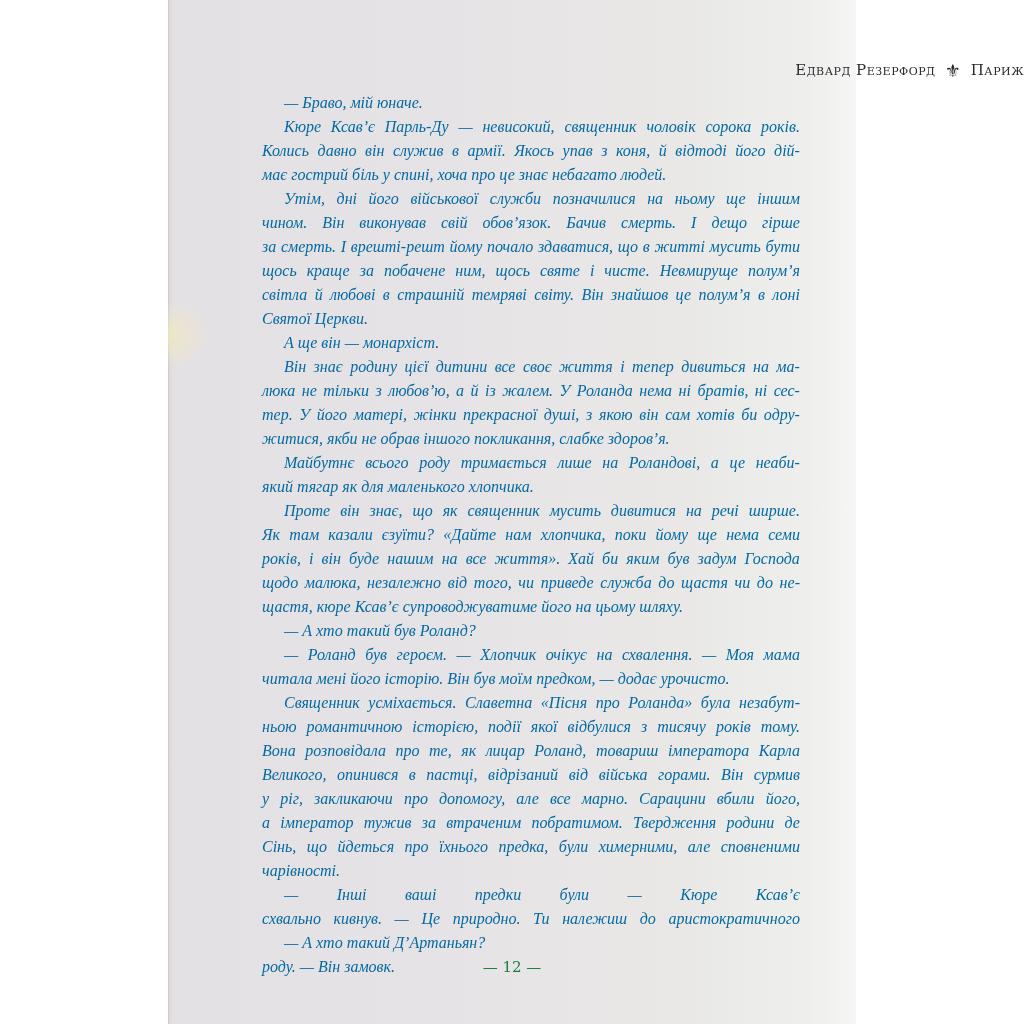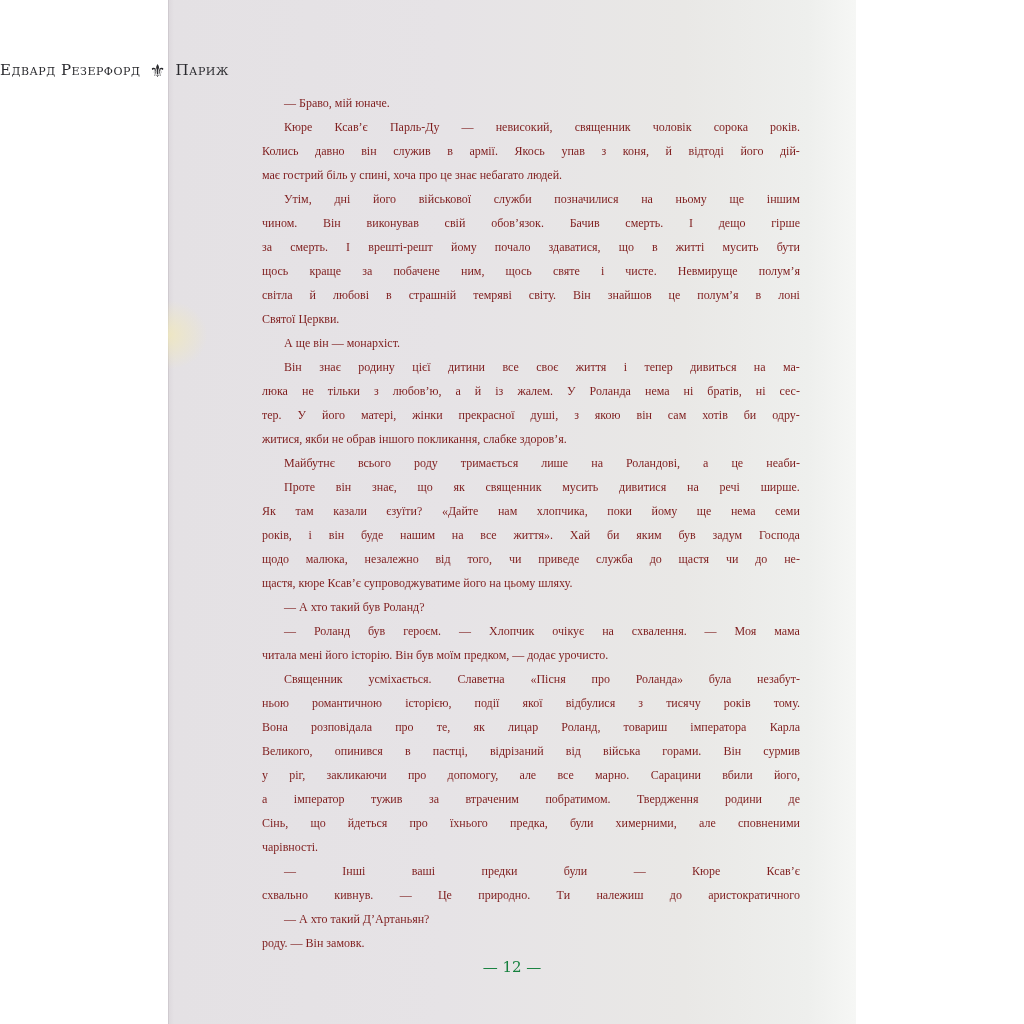--- a/index.html
+++ b/index.html
@@ -10,29 +10,30 @@
   .page {
     position:absolute; left:168px; top:0; width:688px; height:1024px;
     background: linear-gradient(to right, #dcd8dc 0px, #e4e1e4 6px, #e6e3e6 40%, #e9e8e6 75%, #eeefed 93%, #f6f7f5 100%);
     box-shadow: inset 1px 0 0 #cfcacf;
   }
   .glow {
     position:absolute; left:168px; top:300px; width:40px; height:70px;
     background: radial-gradient(ellipse at 0% 50%, rgba(240,232,190,0.85) 0%, rgba(240,232,190,0.0) 70%);
   }
   .header {
-    position:absolute; left:0; width:1024px; top:60px; text-align:left;
+    position:absolute; left:0; width:1024px; top:60px; text-align:right;
     font-family:"DejaVu Serif", serif; font-size:15px; letter-spacing:0.5px;
     color:#2a2a2e; font-variant: small-caps;
   }
   .header .fleur { font-size:18px; margin:0 4px; vertical-align:-2px; font-variant:normal; }
   .text {
     position:absolute; left:262px; top:91px; width:538px;
-    font-family:"Liberation Serif", serif; font-size:12px; line-height:24px;
-    color:#7f1d1d;
+    font-family:"Liberation Serif", serif; font-size:16px; line-height:24px;
+    color:#0369a1;
+    font-style:italic;
   }
   .line { height:24px; white-space:nowrap; display:flex; justify-content:space-between; }
   .line.last { justify-content:flex-start; }
   .line.indent { padding-left:22px; }
   .line span.w { display:inline-block; }
   .pagenum {
     position:absolute; left:0; width:1024px; top:958px; text-align:center;
     font-family:"DejaVu Serif", serif; font-size:15px; color:#15803d;
   }
 </style>
@@ -201,20 +202,21 @@
       <span class="w">всього</span>
       <span class="w">роду</span>
       <span class="w">тримається</span>
       <span class="w">лише</span>
       <span class="w">на</span>
       <span class="w">Роландові,</span>
       <span class="w">а</span>
       <span class="w">це</span>
       <span class="w">неаби-</span>
     </div>
+    <div class="line last">який тягар як для маленького хлопчика.</div>
     <div class="line indent">
       <span class="w">Проте</span>
       <span class="w">він</span>
       <span class="w">знає,</span>
       <span class="w">що</span>
       <span class="w">як</span>
       <span class="w">священник</span>
       <span class="w">мусить</span>
       <span class="w">дивитися</span>
       <span class="w">на</span>

